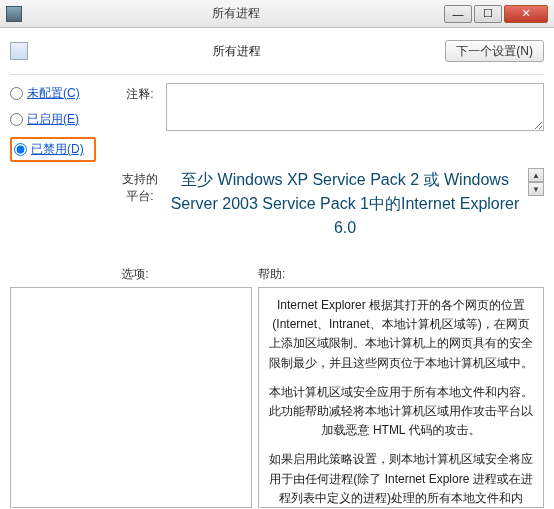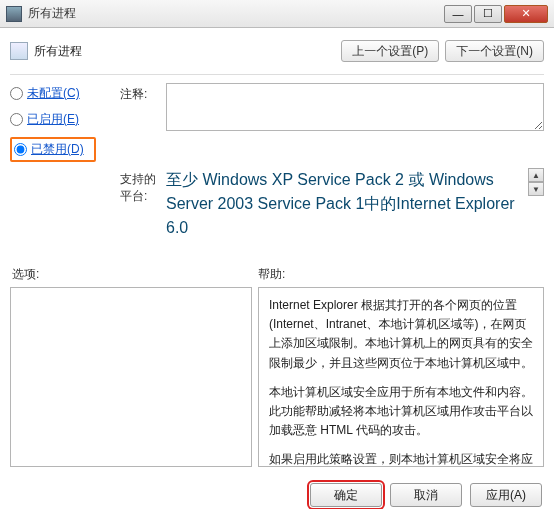--- a/index.html
+++ b/index.html
@@ -1,15 +1,15 @@
 <!DOCTYPE html>
 <html><head>
 <meta charset="utf-8">
 <style>
-  * { box-sizing: border-box; }
+  * { box-sizing: border-box; text-align: center; }
   body {
     margin: 0;
     padding: 0;
     font-family: "Microsoft YaHei", "SimSun", Tahoma, sans-serif;
     font-size: 12px;
     background: #fff;
     width: 554px;
     height: 509px;
     overflow: hidden;
   }
@@ -107,21 +107,21 @@
   }
   .mid-labels .opt-lbl { width: 248px; padding-left:2px;}
   .panels {
     display:flex;
     gap:6px;
     margin-top:4px;
   }
   .panel {
     border:1px solid #b5b5b5;
     background:#fff;
-    height:180px;
+    height:221px;
     overflow:auto;
   }
   .panel.left { width: 242px; }
   .panel.right { flex:1; padding:8px 10px; font-size:12px; color:#222; line-height:1.6;}
   .panel.right p { margin:0 0 10px 0; }
   .footer {
     display:flex;
     justify-content:flex-end;
     gap:8px;
     padding:10px 12px;
@@ -151,21 +151,20 @@
     <div class="win-btn">☐</div>
     <div class="win-btn close">✕</div>
   </div>
 </div>
 
 <div class="content">
 
   <div class="header-row">
     <div class="hdr-icon"></div>
     <div class="hdr-title">所有进程</div>
-    <div class="nav-btn">上一个设置(P)</div>
     <div class="nav-btn">下一个设置(N)</div>
   </div>
   <hr class="sep">
 
   <div class="body-grid">
     <div class="radio-col">
       <label class="radio-item">
         <input type="radio" name="cfg" style="">
         <span>未配置(C)</span>
       </label>

